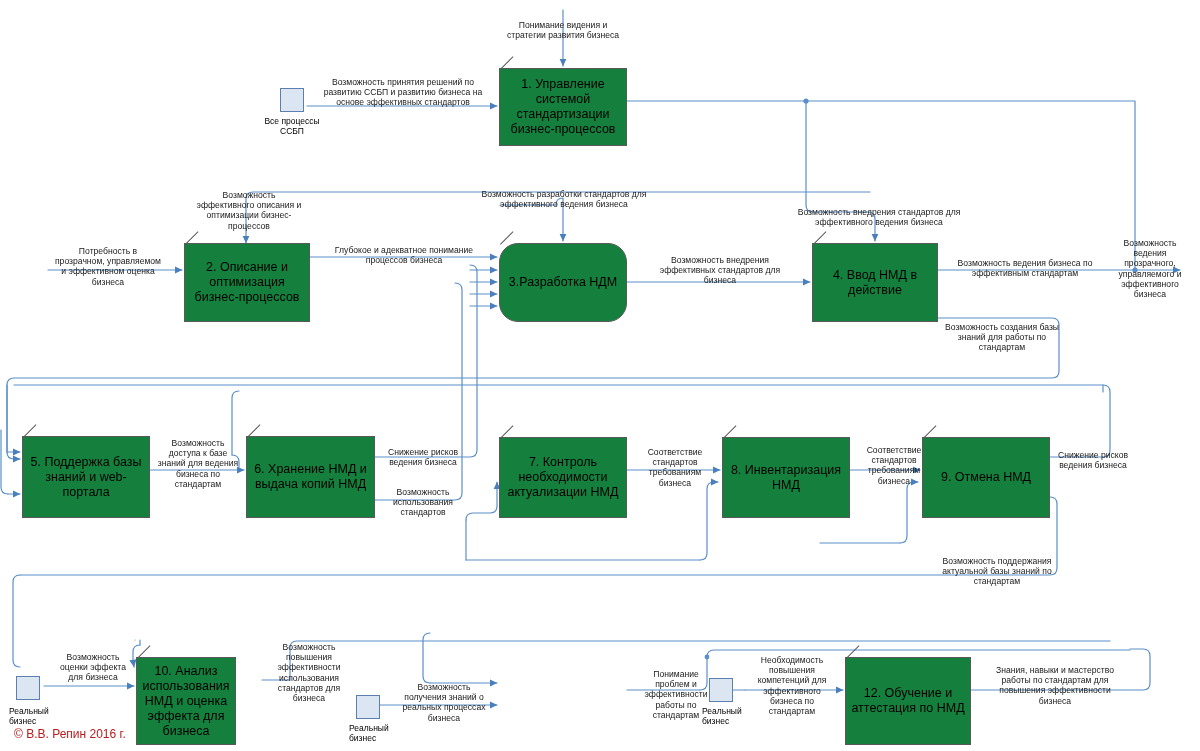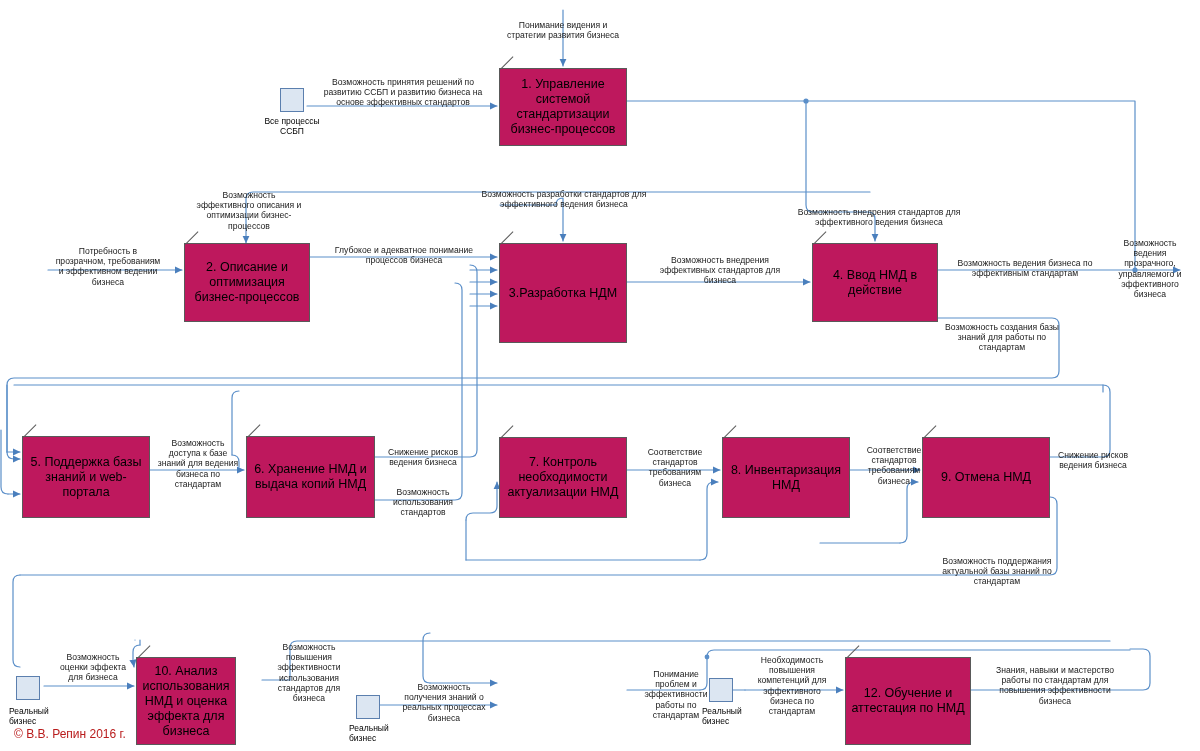--- a/index.html
+++ b/index.html
@@ -3,21 +3,21 @@
 <meta charset="utf-8">
 <style>
   html,body{margin:0;padding:0;background:#ffffff;}
   body{font-family:"Liberation Sans","DejaVu Sans",sans-serif;}
   #canvas{position:relative;width:1200px;height:751px;background:#fff;overflow:hidden;}
   #wires{position:absolute;left:0;top:0;width:1200px;height:751px;pointer-events:none;}
 
   .proc{
     position:absolute;
     border:1px solid #595959;
-    background:#be185d;
+    background:#15803d;
     box-sizing:border-box;
     display:flex;align-items:center;justify-content:center;
     text-align:center;
     color:#000;
     font-size:12.5px;
     line-height:15px;
     padding:2px 5px;
   }
   .proc .ttl{display:block;width:100%;}
   
@@ -171,21 +171,21 @@
   </svg>
 
   <div class="proc" style="left:499px;top:68px;width:128px;height:78px;">
     <span class="ttl">1. Управление системой стандартизации бизнес-процессов</span>
   </div>
 
   <div class="proc" style="left:184px;top:243px;width:126px;height:79px;">
     <span class="ttl">2.  Описание и оптимизация бизнес-процессов</span>
   </div>
 
-  <div class="proc" style="left:499px;top:243px;width:128px;height:100px;">
+  <div class="proc" style="left:499px;top:243px;width:128px;height:79px;border-radius:19px;">
     <span class="ttl">3.Разработка НДМ</span>
   </div>
 
   <div class="proc" style="left:812px;top:243px;width:126px;height:79px;">
     <span class="ttl">4. Ввод НМД в действие</span>
   </div>
 
   <div class="proc" style="left:22px;top:436px;width:128px;height:82px;">
     <span class="ttl">5. Поддержка базы знаний и web-портала</span>
   </div>
@@ -231,21 +231,21 @@
 
   <div class="flab" style="left:320px;top:77px;width:166px;">Возможность принятия решений по развитию ССБП и развитию бизнеса на основе эффективных стандартов</div>
 
 
   <div class="flab" style="left:196px;top:190px;width:106px;">Возможность эффективного описания и оптимизации бизнес-процессов</div>
 
   <div class="flab" style="left:481px;top:189px;width:166px;">Возможность разработки стандартов для эффективного ведения бизнеса</div>
 
   <div class="flab" style="left:795px;top:207px;width:168px;">Возможность внедрения стандартов для эффективного ведения бизнеса</div>
 
-  <div class="flab" style="left:54px;top:246px;width:108px;">Потребность в прозрачном, требованиям и эффективном ведении бизнеса</div>
+  <div class="flab" style="left:54px;top:246px;width:108px;">Потребность в прозрачном, управляемом и эффективном оценка бизнеса</div>
 
   <div class="flab" style="left:322px;top:245px;width:164px;">Глубокое и адекватное понимание процессов бизнеса</div>
 
   <div class="flab" style="left:650px;top:255px;width:140px;">Возможность внедрения эффективных стандартов для бизнеса</div>
 
   <div class="flab" style="left:955px;top:258px;width:140px;">Возможность ведения бизнеса по эффективным стандартам</div>
 
   <div class="flab" style="left:943px;top:322px;width:118px;">Возможность создания базы знаний для работы по стандартам</div>
 
   <div class="flab" style="left:1113px;top:238px;width:74px;">Возможность ведения прозрачного, управляемого и эффективного бизнеса</div>

